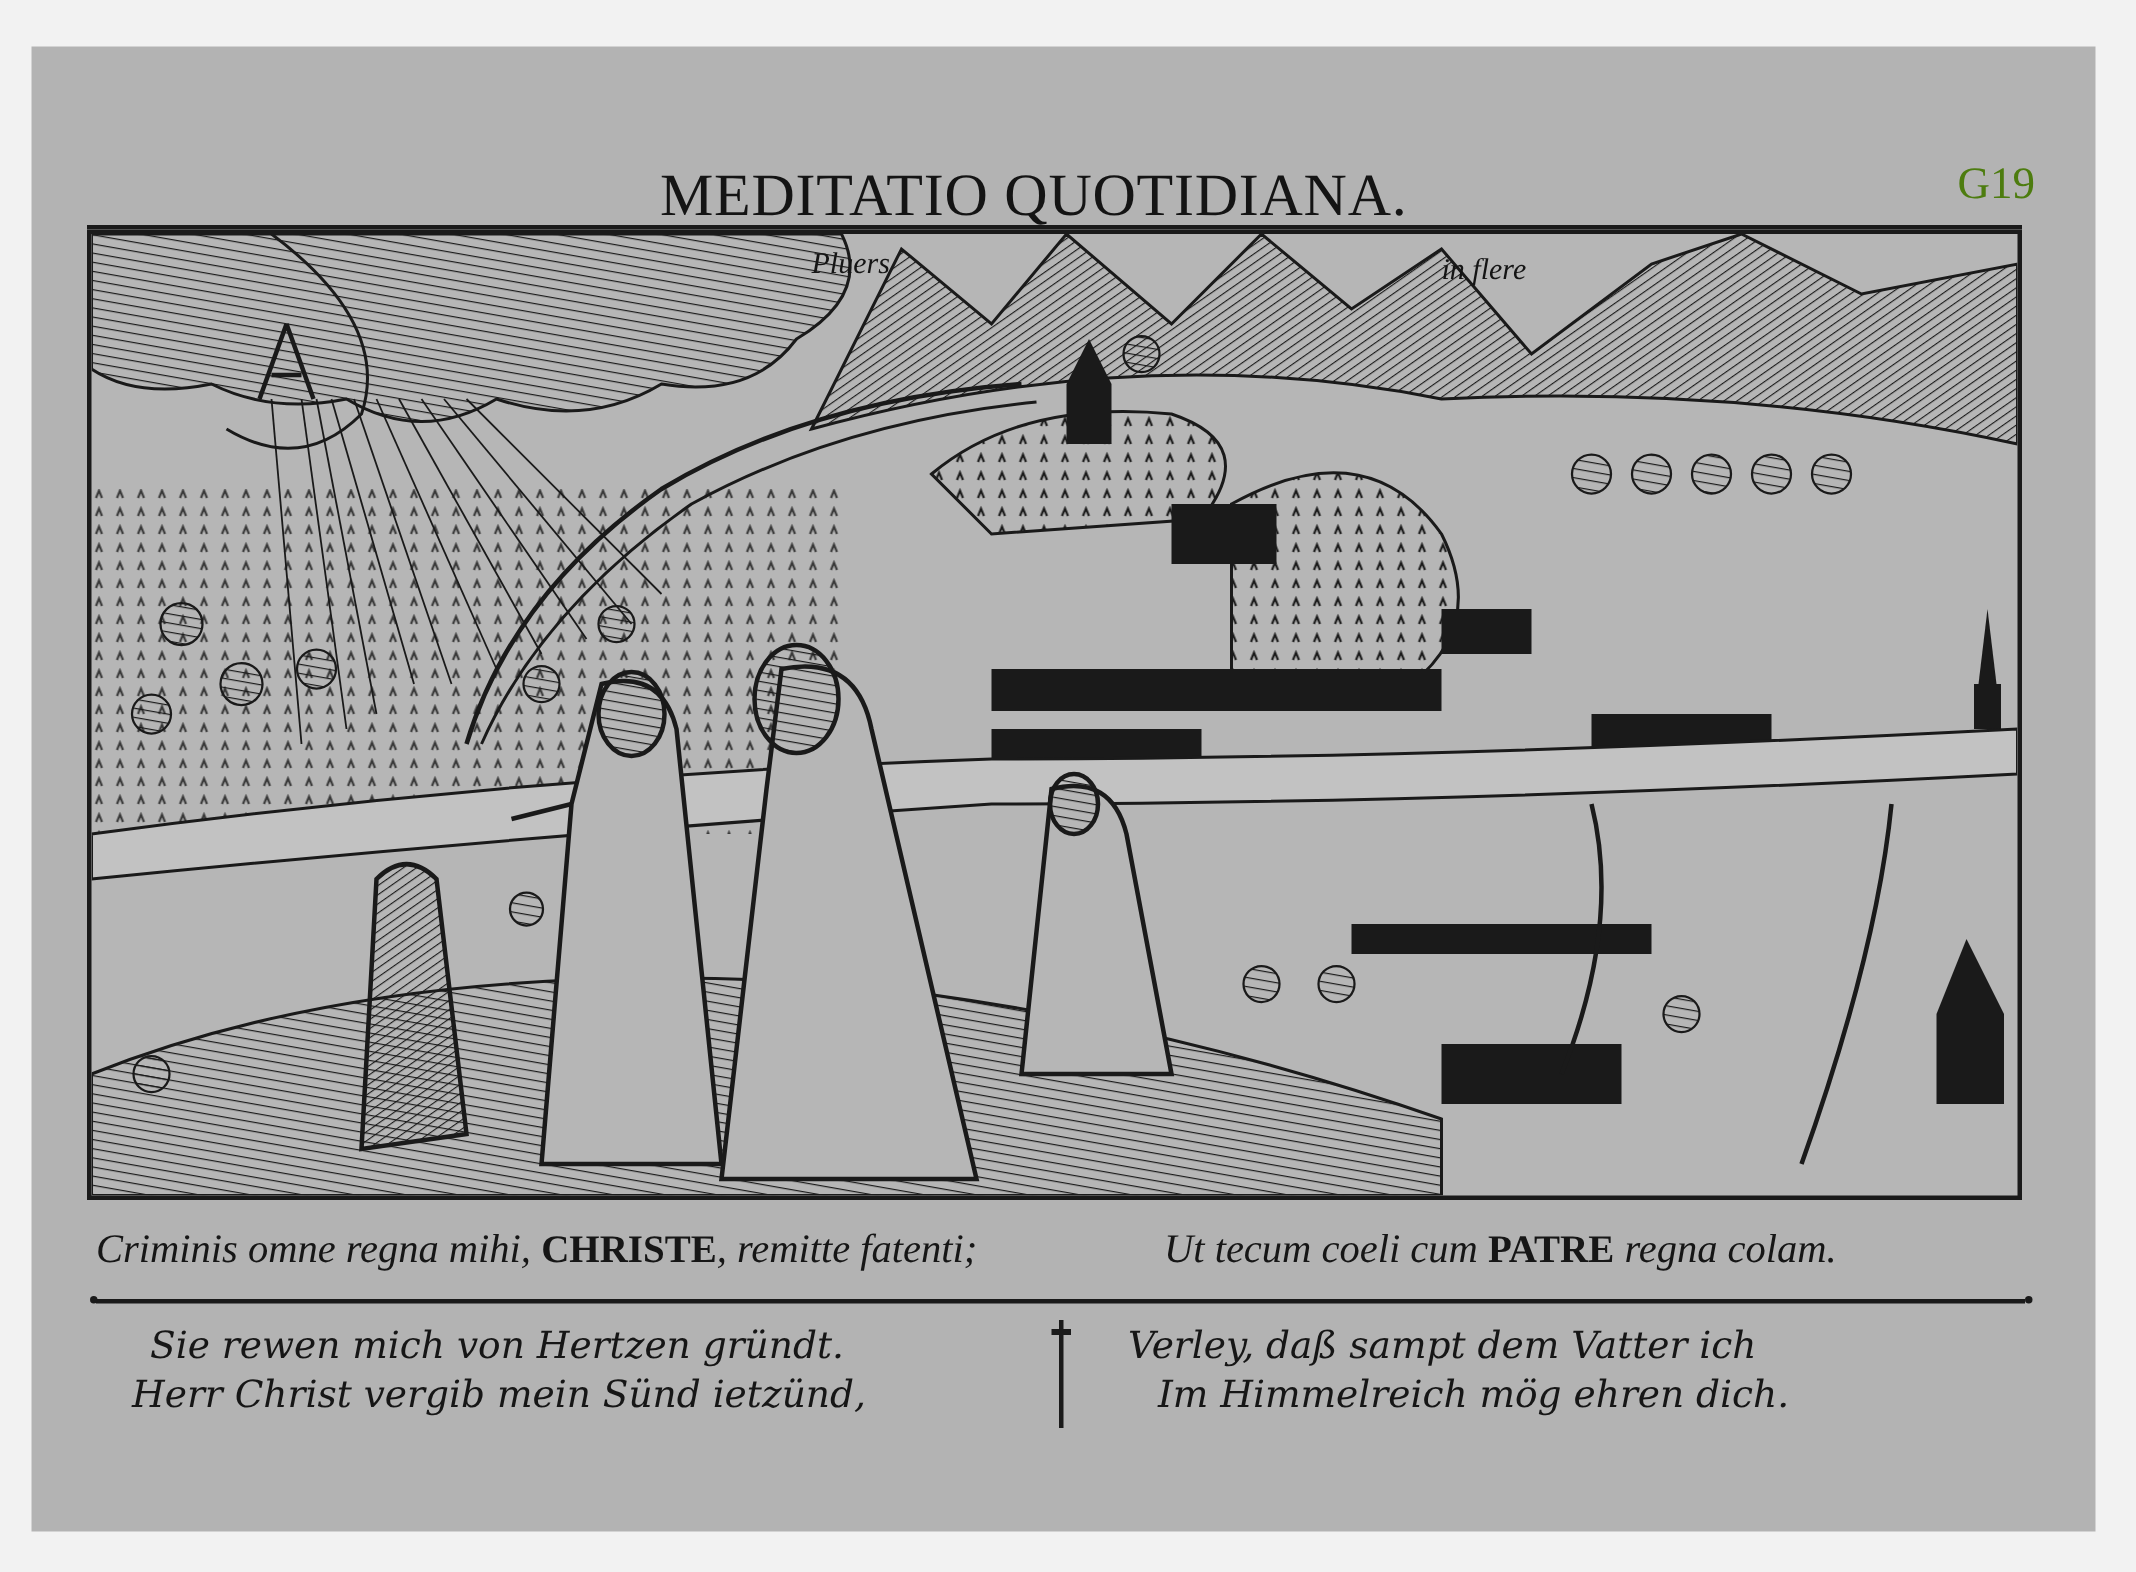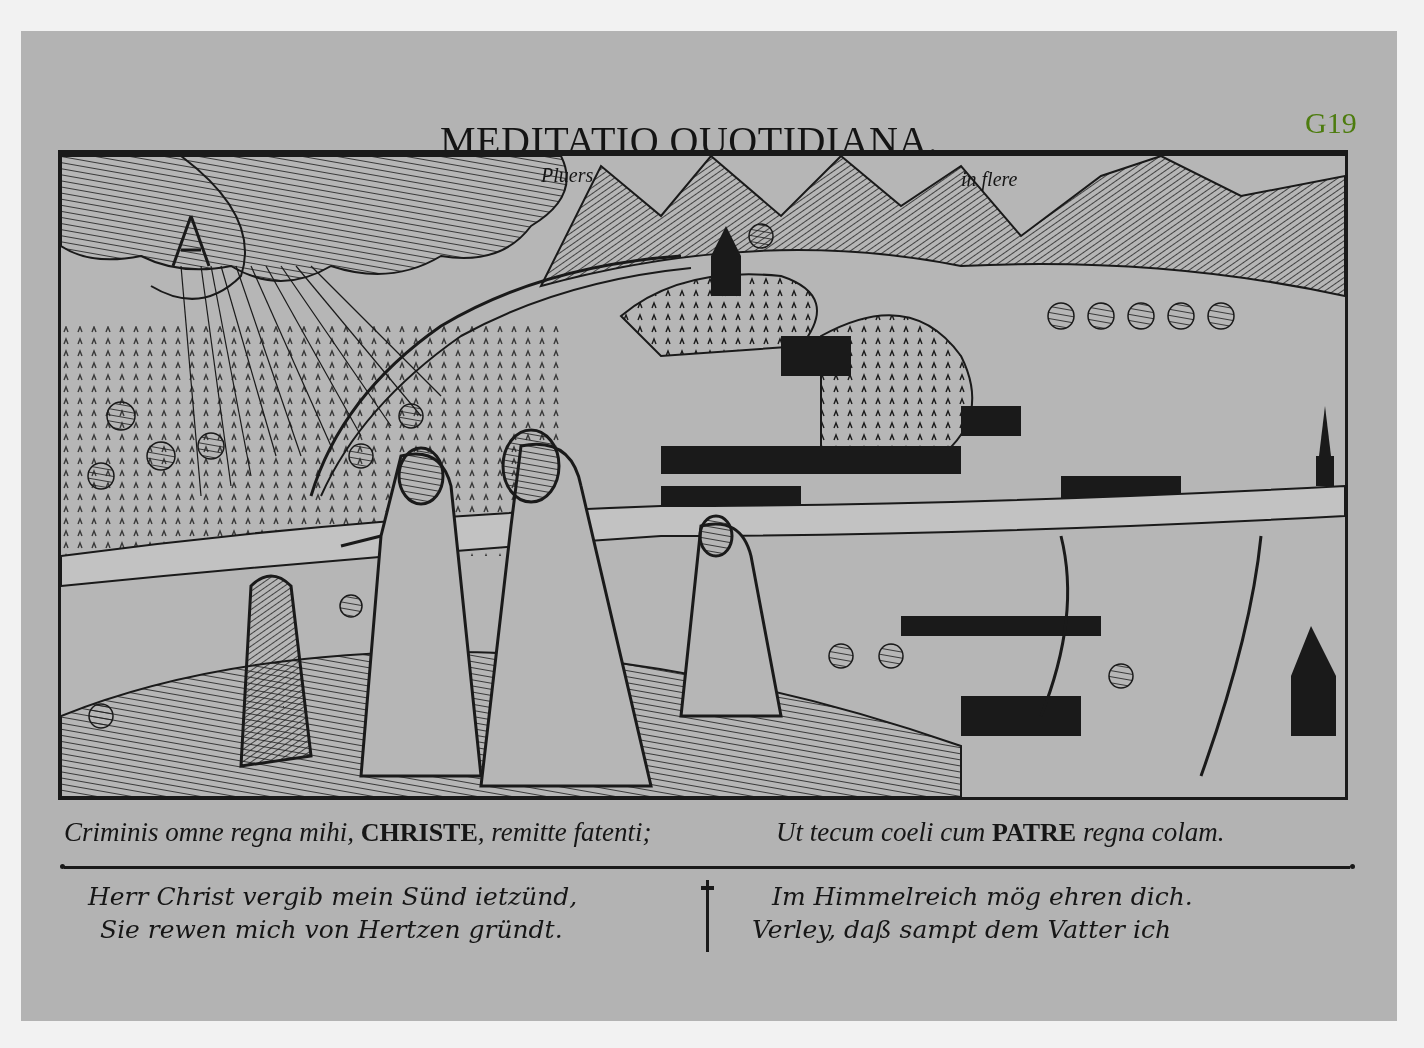--- a/index.html
+++ b/index.html
@@ -1,18 +1,18 @@
 <!DOCTYPE html>
 <html><head>
 <meta charset="utf-8">
 <style>
   html, body { margin:0; padding:0; }
   body { width:1424px; height:1048px; background:#f2f2f2; position:relative; overflow:hidden; }
   .sheet { position:absolute; left:21px; top:31px; width:1376px; height:990px; background:#b3b3b3; }
-  .title { position:absolute; left:440px; top:117px; font-family:"Liberation Serif", serif; font-size:40px; letter-spacing:0.5px; color:#141414; white-space:nowrap; }
+  .title { position:absolute; left:440px; top:106px; font-family:"Liberation Serif", serif; font-size:40px; letter-spacing:0.5px; color:#141414; white-space:nowrap; }
   .folio { position:absolute; left:1305px; top:106px; font-family:"Liberation Serif", serif; font-size:30px; color:#4d7c0f; }
   .rule { position:absolute; background:#1a1a1a; }
   .plate { position:absolute; left:58px; top:153px; width:1290px; height:647px; border:3px solid #1a1a1a; box-sizing:border-box; overflow:hidden; background:#b6b6b6;padding-left:12px; }
   .plate svg { position:absolute; left:0; top:0; }
   .caption { position:absolute; font-family:"Liberation Serif", serif; font-style:italic; font-size:27px; color:#161616; white-space:nowrap; }
   .caption b { font-style:normal; font-weight:bold; font-size:26px; }
   .verse { position:absolute; font-family:"DejaVu Serif", serif; font-style:italic; font-size:25px; color:#161616; white-space:nowrap; line-height:33px; }
   .divider { position:absolute; left:706px; top:880px; width:3px; height:72px; background:#1a1a1a; }
   .divider::before { content:""; position:absolute; left:-5px; top:6px; width:13px; height:4px; background:#1a1a1a; }
   .dot { position:absolute; width:5px; height:5px; background:#1a1a1a; border-radius:50%; }
@@ -136,20 +136,20 @@
   <span>Ut tecum coeli cum</span>
   <b>PATRE</b>
   <span>regna colam.</span>
 </div>
 
 <div class="rule" style="left:64px; top:866px; width:1286px; height:3px;"></div>
 <div class="dot" style="left:60px; top:864px;"></div>
 <div class="dot" style="left:1350px; top:864px;"></div>
 
 <div class="verse" style="left:88px; top:880px;">
+  <div style="padding-left:12px;">Sie rewen mich von Hertzen gründt.</div>
   <div>Herr Christ vergib mein Sünd ietzünd,</div>
-  <div style="padding-left:12px;">Sie rewen mich von Hertzen gründt.</div>
 </div>
 <div class="divider"></div>
 <div class="verse" style="left:752px; top:880px;">
+  <div>Verley, daß sampt dem Vatter ich</div>
   <div style="padding-left:20px;">Im Himmelreich mög ehren dich.</div>
-  <div>Verley, daß sampt dem Vatter ich</div>
 </div>
 
 </body></html>

